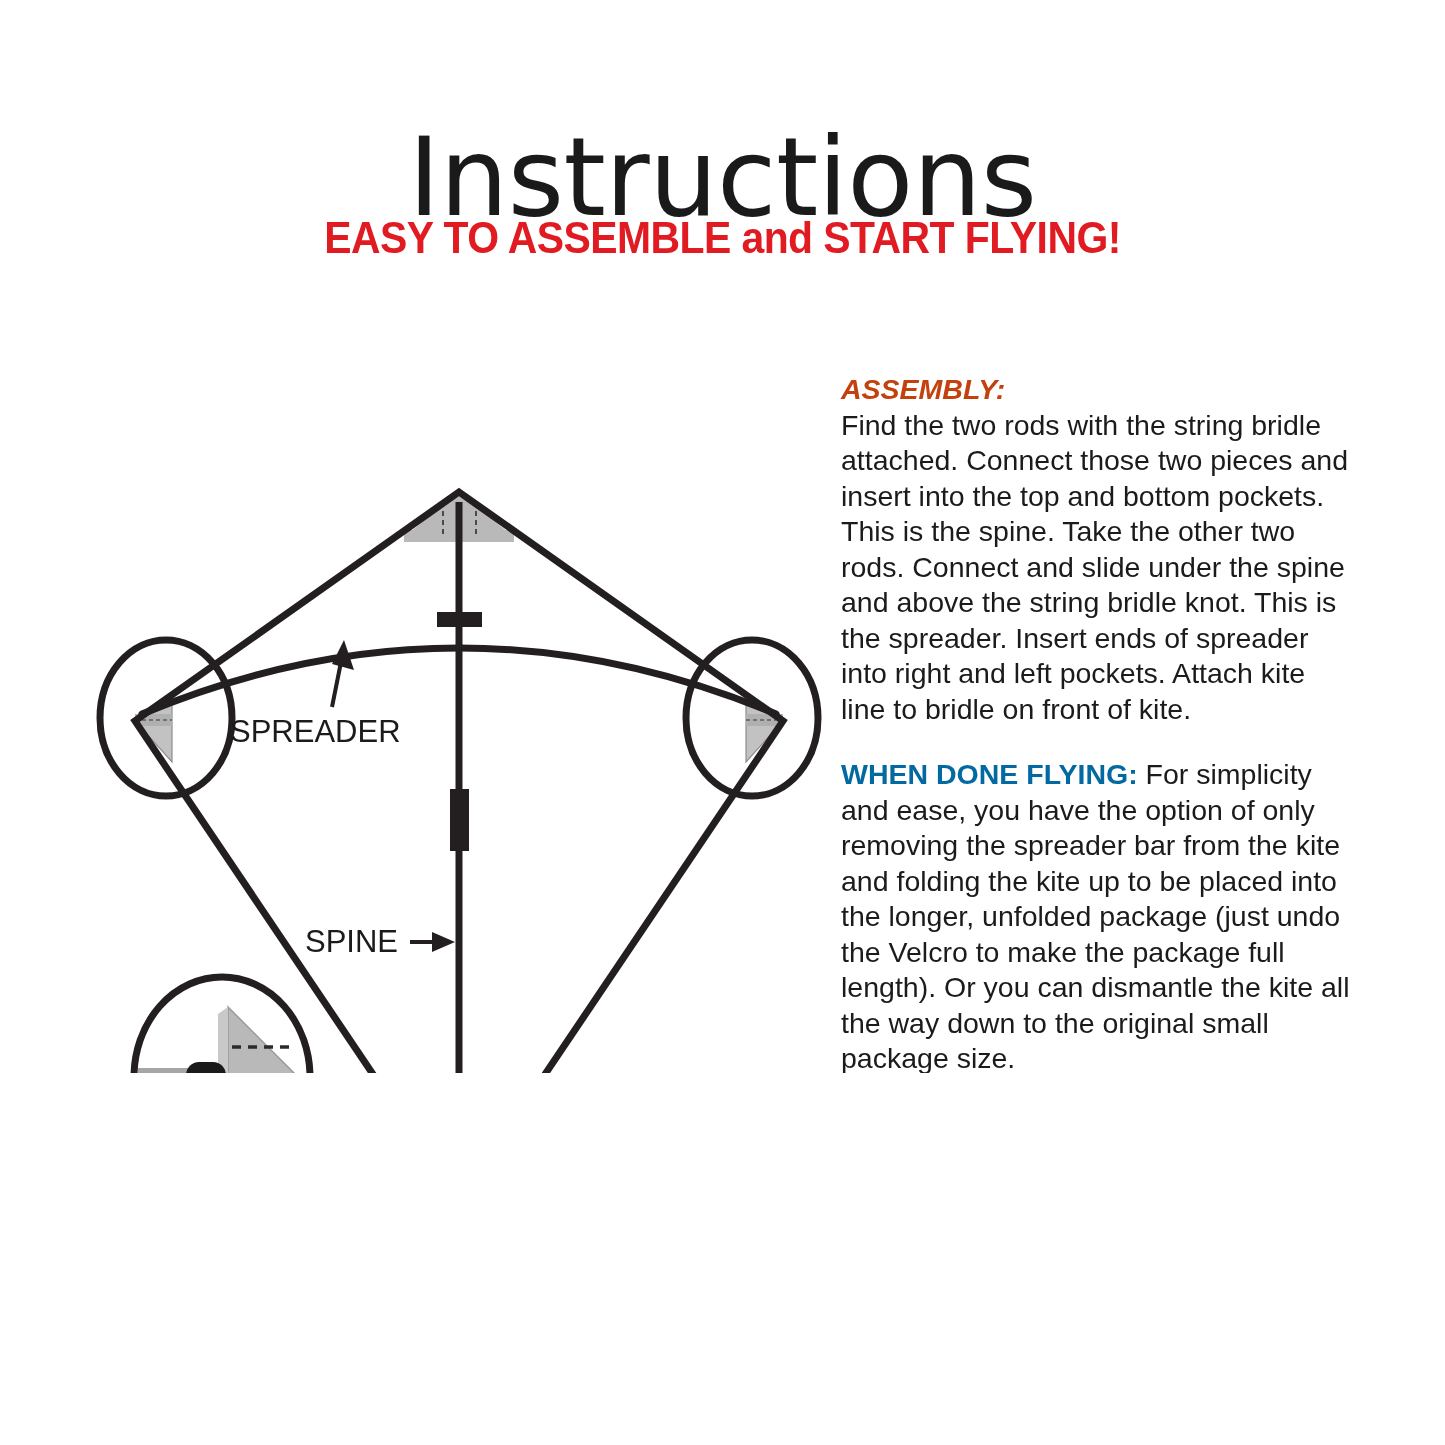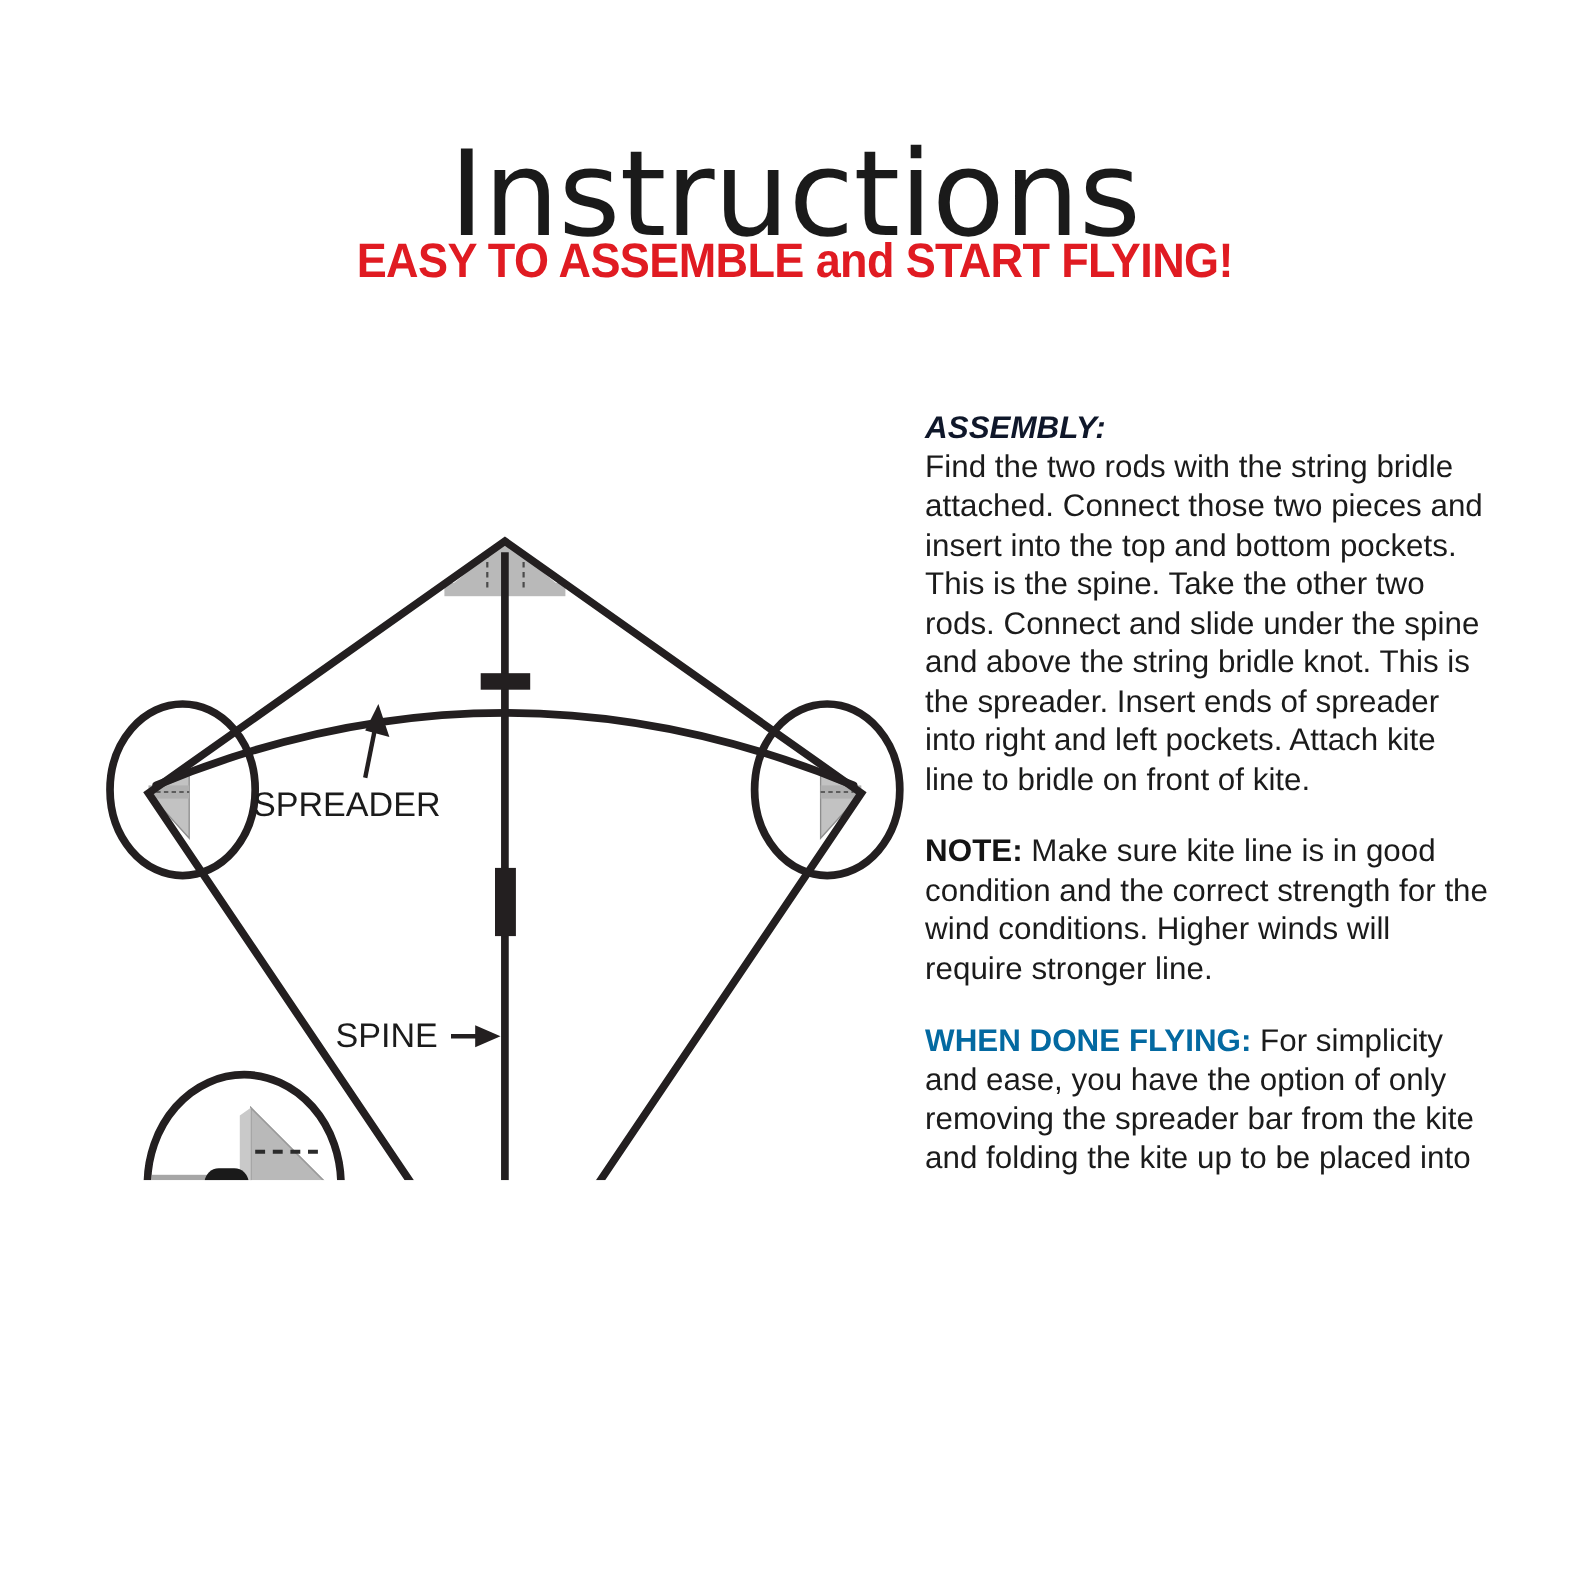--- a/index.html
+++ b/index.html
@@ -65,21 +65,21 @@
     color: #0369a1;
     font-weight: 700;
     text-align: right;
   }
   .heading-bold {
     font-weight: 700;
     color: #141414;
   }
   .block-heading-green {
     display: block;
-    color: #0f172a;
+    color: #c2410c;
     font-weight: 700;
     font-style: italic;
   }
 
   
   #diagram {
     position: absolute;
     left: 80px;
     top: 442px;
     width: 790px;
@@ -173,23 +173,20 @@
 
     </svg>
   </div>
 
   <div id="text-column">
 
     <p class="para">
       <span class="block-heading-green">ASSEMBLY:</span><span>Find the two rods with the string bridle attached. Connect those two pieces and insert into the top and bottom pockets. This is the spine. Take the other two rods. Connect and slide under the spine and above the string bridle knot. This is the spreader. Insert ends of spreader into right and left pockets. Attach kite line to bridle on front of kite.</span>
     </p>
 
-    <p class="para">
-      <span class="heading-bold">NOTE:</span><span> Make sure kite line is in good condition and the  correct strength for the wind conditions. Higher winds will require stronger line.</span>
-    </p>
 
     <p class="para">
       <span class="heading-green">WHEN DONE FLYING:</span><span> For simplicity and ease, you have the option of only removing the spreader bar from the kite and folding the kite up to be placed into the longer, unfolded package (just undo the Velcro to make the package full length). Or you can dismantle the kite all the way down to the original small package size.</span>
     </p>
 
   </div>
 
 </div>
 
 </body></html>

